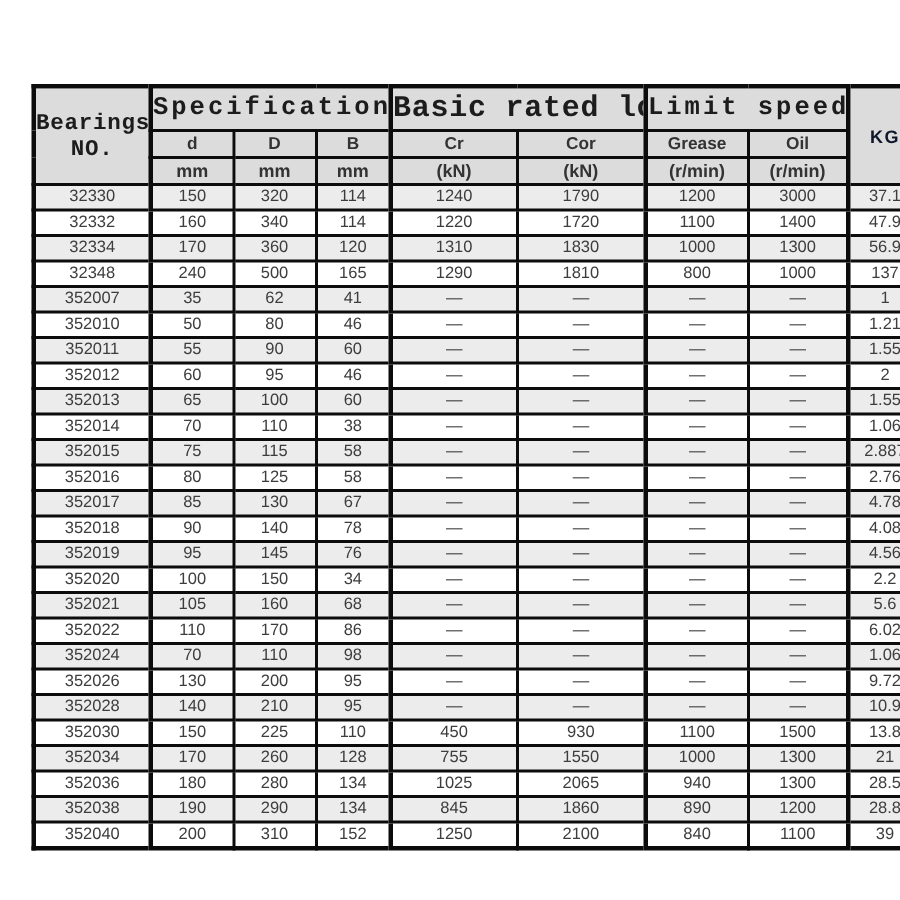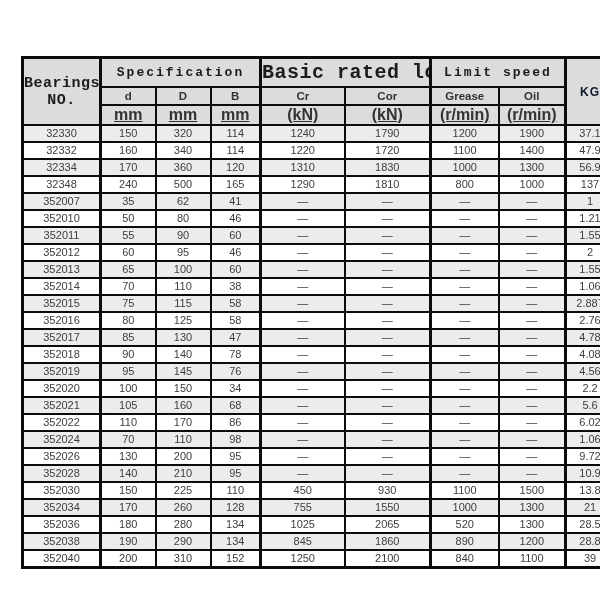--- a/index.html
+++ b/index.html
@@ -19,31 +19,31 @@
     text-align:center;vertical-align:middle;
     padding:0;overflow:hidden;white-space:nowrap;
     color:#3d3d3d;
   }
   
   .gr{border-right:3px solid #0c0c0c;}
   
   thead th{background:#dcdcdc;}
   .h-top{
     font-family:"Liberation Mono","DejaVu Sans Mono",monospace;
-    font-weight:600;font-size:13px;color:#1c1c1c;
+    font-weight:600;font-size:17px;color:#1c1c1c;
     height:27px;letter-spacing:2px;
   }
   .h-top.tight{letter-spacing:0.5px;font-size:20px;}
   .h-bearings{
     font-family:"Liberation Mono","DejaVu Sans Mono",monospace;
     font-weight:700;font-size:15px;color:#1c1c1c;line-height:17px;
     letter-spacing:0.5px;
   }
   .h-sub{font-size:11.5px;font-weight:700;color:#333;height:16px;}
-  .h-unit{font-size:16px;font-weight:700;color:#333;height:16px;text-decoration:underline;}
+  .h-unit{font-size:12px;font-weight:700;color:#333;height:16px;}
   .h-kg{font-size:12px;font-weight:700;color:#0f172a;letter-spacing:1px;}
   
   tbody td{font-size:11px;height:15px;line-height:15px;background:#ffffff;}
   tbody tr.alt td{background:#ececec;}
 </style>
 </head>
 <body>
 
 <div class="table-wrap">
   <table>
@@ -90,21 +90,21 @@
     </thead>
     <tbody>
         <tr class="alt">
           <td class="gr">32330</td>
           <td>150</td>
           <td>320</td>
           <td class="gr">114</td>
           <td>1240</td>
           <td class="gr">1790</td>
           <td>1200</td>
-          <td class="gr">1900</td>
+          <td class="gr">3000</td>
           <td>37.1</td>
         </tr>
         <tr>
           <td class="gr">32332</td>
           <td>160</td>
           <td>340</td>
           <td class="gr">114</td>
           <td>1220</td>
           <td class="gr">1720</td>
           <td>1100</td>
@@ -218,21 +218,21 @@
           <td>—</td>
           <td class="gr">—</td>
           <td>—</td>
           <td class="gr">—</td>
           <td>2.76</td>
         </tr>
         <tr class="alt">
           <td class="gr">352017</td>
           <td>85</td>
           <td>130</td>
-          <td class="gr">47</td>
+          <td class="gr">67</td>
           <td>—</td>
           <td class="gr">—</td>
           <td>—</td>
           <td class="gr">—</td>
           <td>4.78</td>
         </tr>
         <tr>
           <td class="gr">352018</td>
           <td>90</td>
           <td>140</td>
@@ -342,21 +342,21 @@
           <td class="gr">1300</td>
           <td>21</td>
         </tr>
         <tr>
           <td class="gr">352036</td>
           <td>180</td>
           <td>280</td>
           <td class="gr">134</td>
           <td>1025</td>
           <td class="gr">2065</td>
-          <td>520</td>
+          <td>940</td>
           <td class="gr">1300</td>
           <td>28.5</td>
         </tr>
         <tr class="alt">
           <td class="gr">352038</td>
           <td>190</td>
           <td>290</td>
           <td class="gr">134</td>
           <td>845</td>
           <td class="gr">1860</td>

